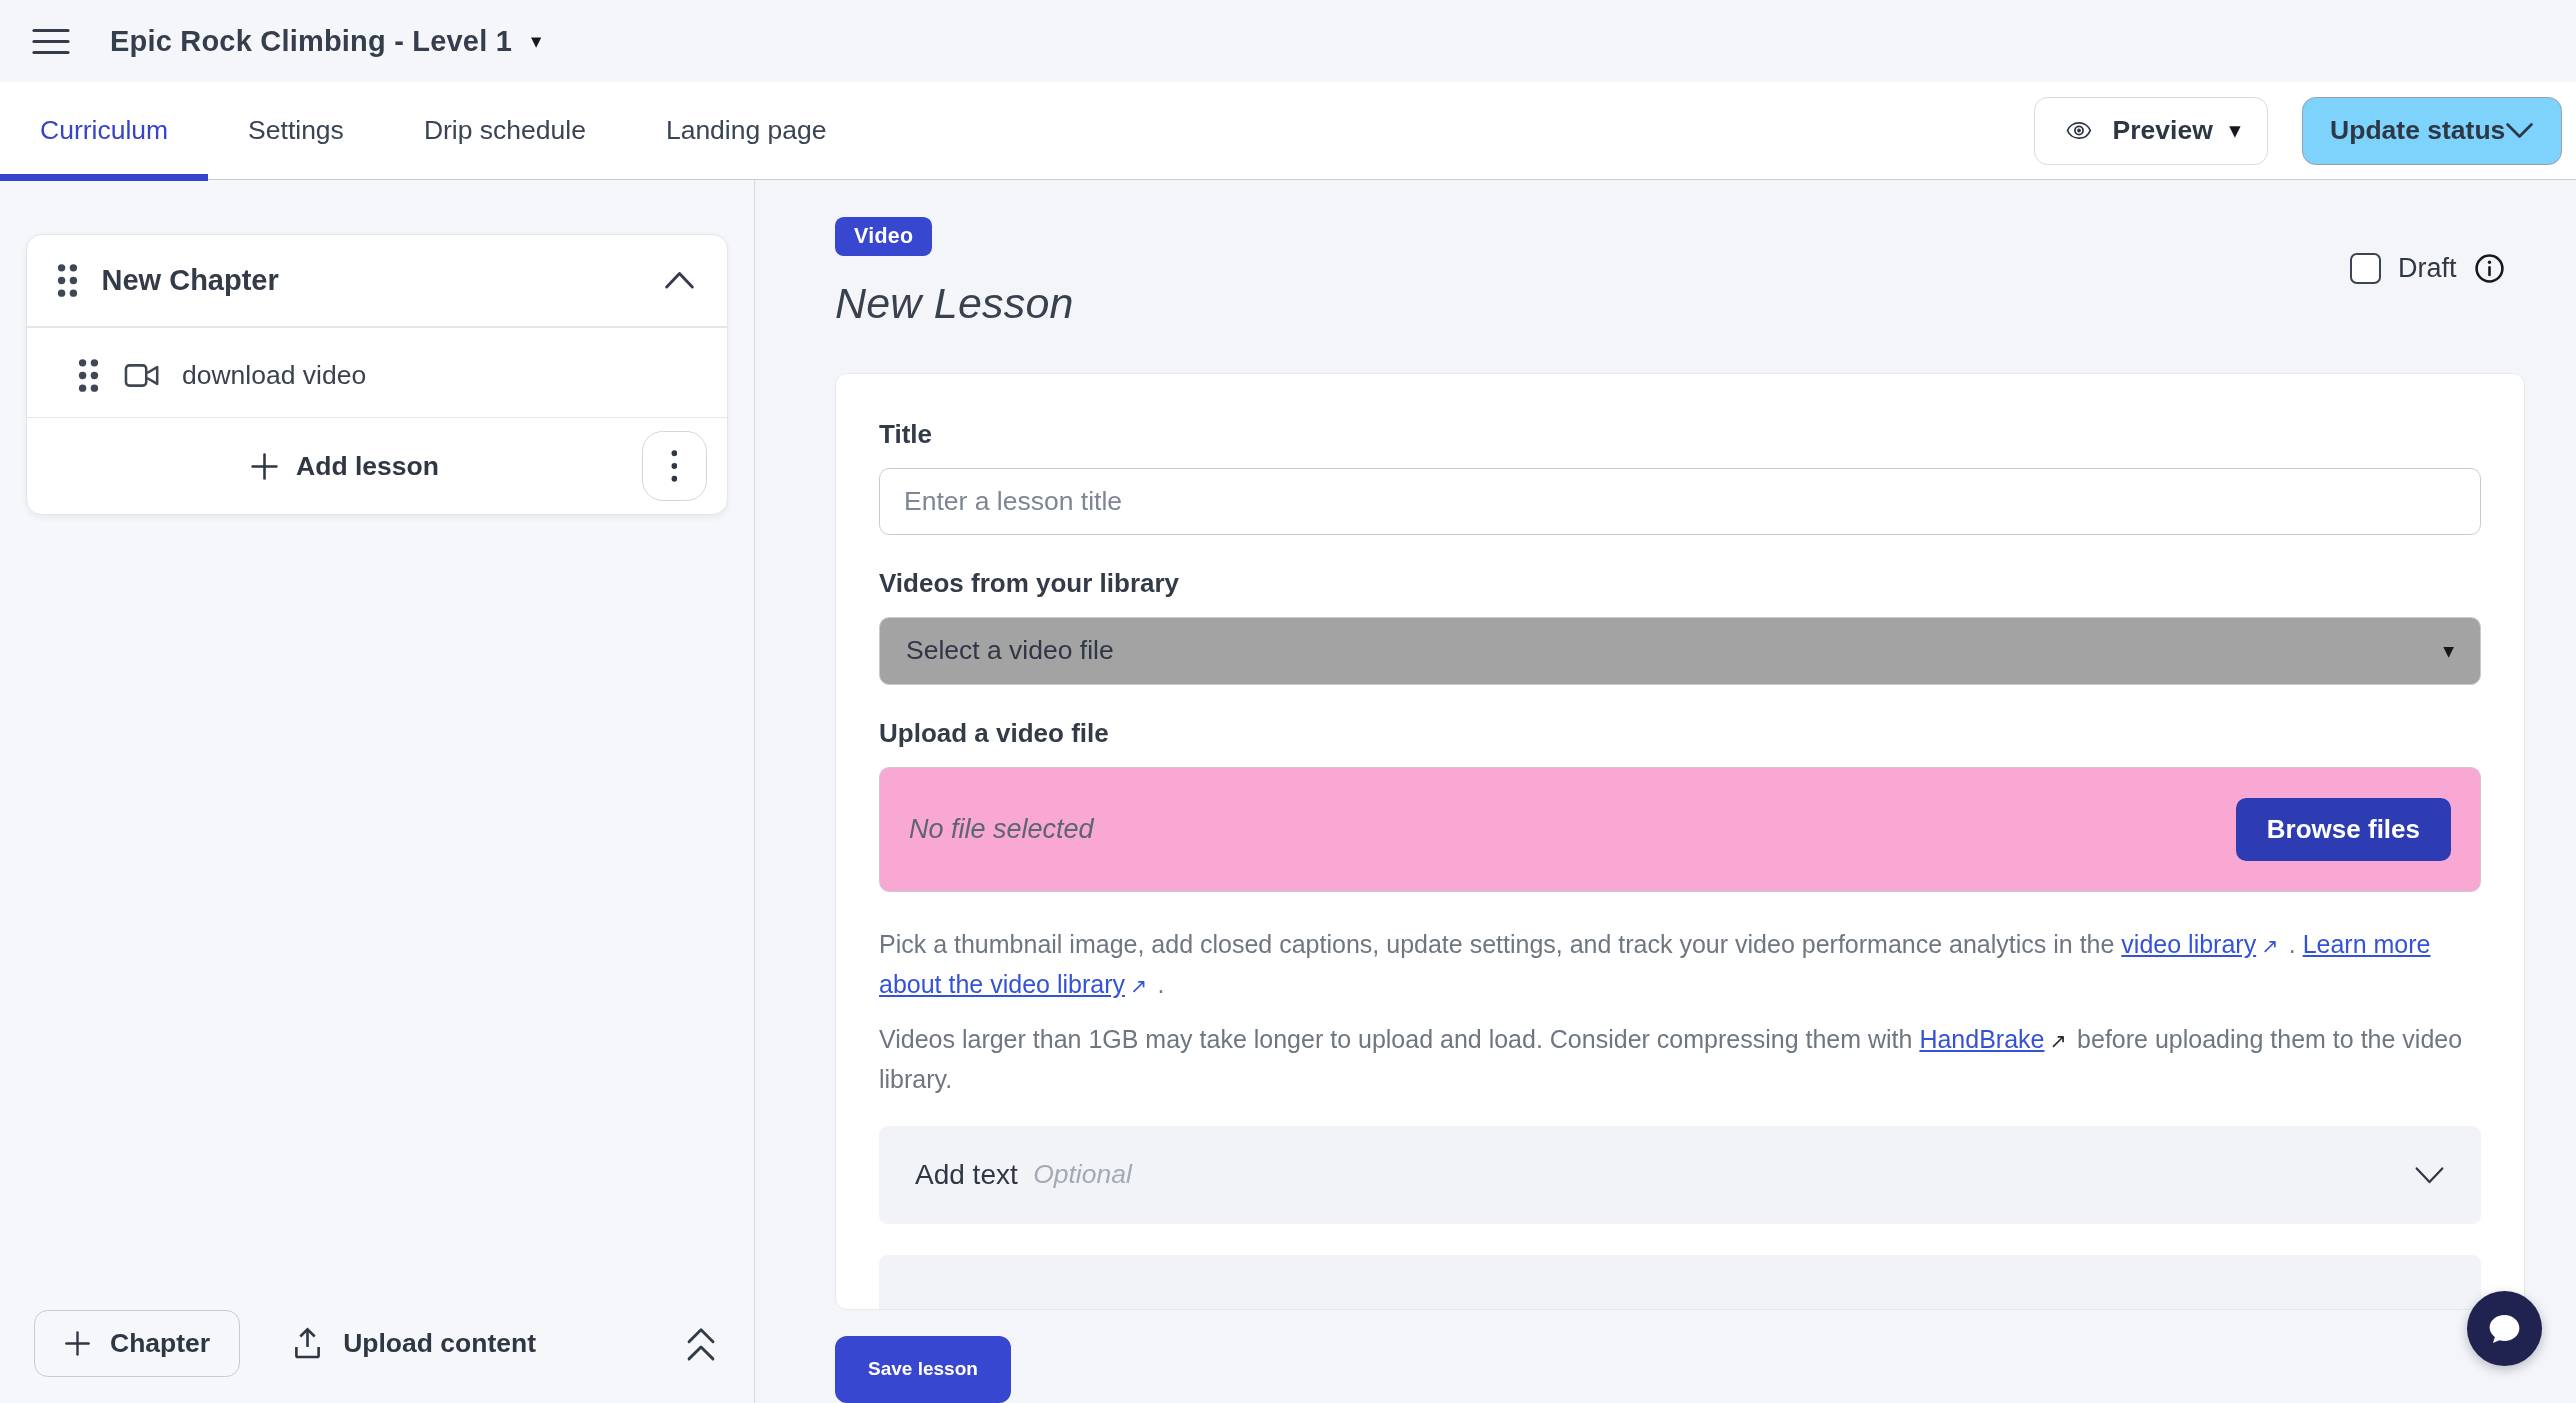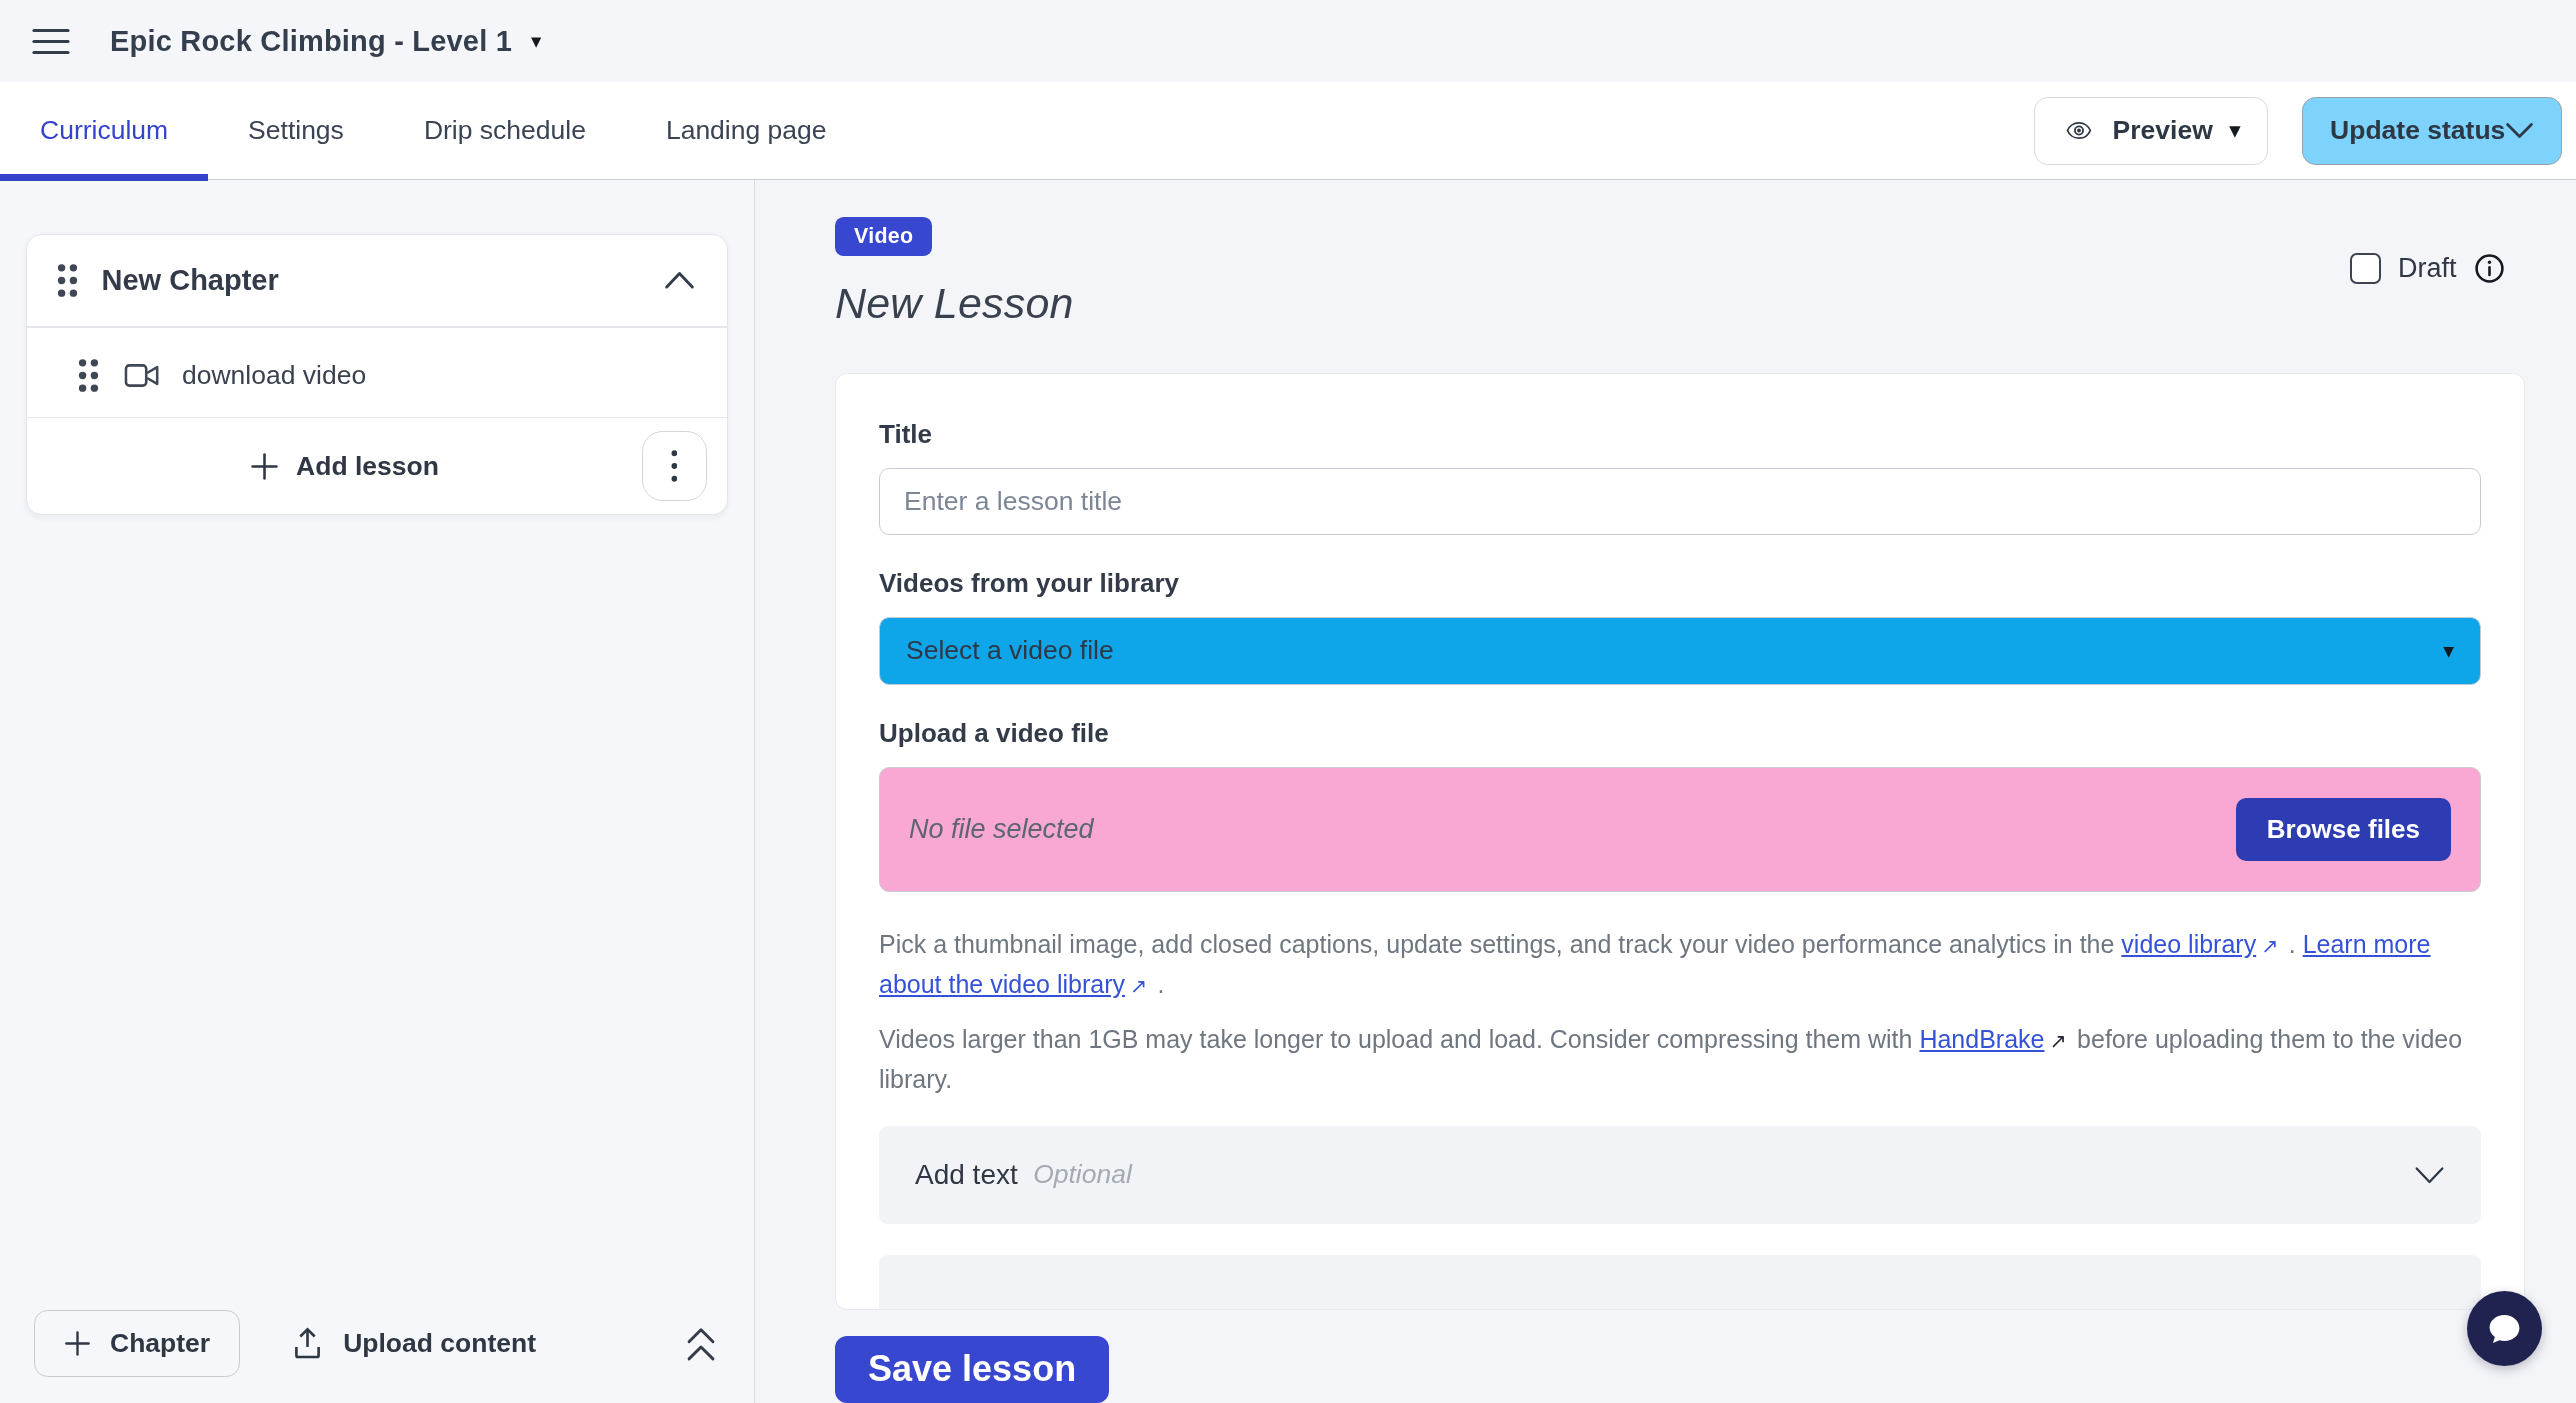--- a/index.html
+++ b/index.html
@@ -63,21 +63,21 @@
   .draft-label { font-size:27px; color:#2f3744; }
 
   
   .card { margin-top:45px; width:1690px; height:937px; background:#fff; border:0.9px solid #e8e9ee;
           border-radius:12px; padding:34px 43px 0; overflow:hidden; }
   .form-label { font-size:26px; font-weight:700; color:#333b49; margin:12px 0 19px; line-height:29px; }
   .mt { margin-top:34px; }
   .text-input { width:100%; height:67px; border:1.7px solid #c6cad2; border-radius:10.3px; background:#fff;
                 font-family:"Liberation Sans", sans-serif; font-size:26.5px; color:#0f766e; padding:0 24px; outline:none; }
   .text-input::placeholder { color:#7c8694; }
-  .select-box { height:68px; border:1.7px solid #c6cad2; border-radius:10.3px; background:#0ea5e9;
+  .select-box { height:68px; border:1.7px solid #c6cad2; border-radius:10.3px; background:#a3a3a3;
                 display:flex; align-items:center; justify-content:space-between; padding:0 26px; cursor:pointer; }
   .select-value { font-size:26.5px; color:#2f3744; }
   .select-caret { font-size:21.4px; color:#14181f; }
   .file-box { height:125px; border:1.7px solid #c6cad2; border-radius:10.3px; background:#f9a8d4;
               display:flex; align-items:center; justify-content:space-between; padding:0 29px; }
   .no-file { font-style:italic; color:#5d6570; font-size:27px; }
   .btn-browse { background:#2e3cb3; color:#fff; border:none; border-radius:10.3px; height:63px; padding:0 31px;
                 font-family:"Liberation Sans", sans-serif; font-size:26px; font-weight:700; cursor:pointer; }
   .help { font-size:25px; line-height:39px; color:#6e7680; margin:33px 0 0; max-width:1609px; }
   .help + .help { margin-top:15.4px; }
@@ -86,21 +86,21 @@
   .ext.blue { color:#3452d8; }
   .ext.dark { color:#1f2630; }
   .panel { margin-top:27px; background:#f2f3f7; border-radius:8.6px; height:98px;
            display:flex; align-items:center; padding:0 36px; cursor:pointer; }
   .panel.tall { height:137px; margin-top:31px; }
   .panel-title { font-size:28px; font-weight:500; color:#2f3744; }
   .optional { font-style:italic; color:#a3aab4; font-size:26.5px; margin-left:15.4px; }
   .panel-chevron { margin-left:auto; }
 
   .save-btn { margin-top:26px; background:#3847cf; color:#fff; border:none; border-radius:12px; height:67px;
-              padding:0 33px; font-family:"Liberation Sans", sans-serif; font-size:36px; font-weight:700; cursor:pointer; }
+              padding:0 33px; font-family:"Liberation Sans", sans-serif; font-size:19px; font-weight:700; cursor:pointer; }
 
   .chat-fab { position:absolute; right:34px; bottom:38px; width:75px; height:75px; border-radius:50%;
               background:#20234f; display:flex; align-items:center; justify-content:center; cursor:pointer;
               box-shadow:0 3.4px 10.3px rgba(10,12,40,.25); }
 </style>
 </head>
 <body>
 
 <header class="topbar">
   <span class="hamburger">

